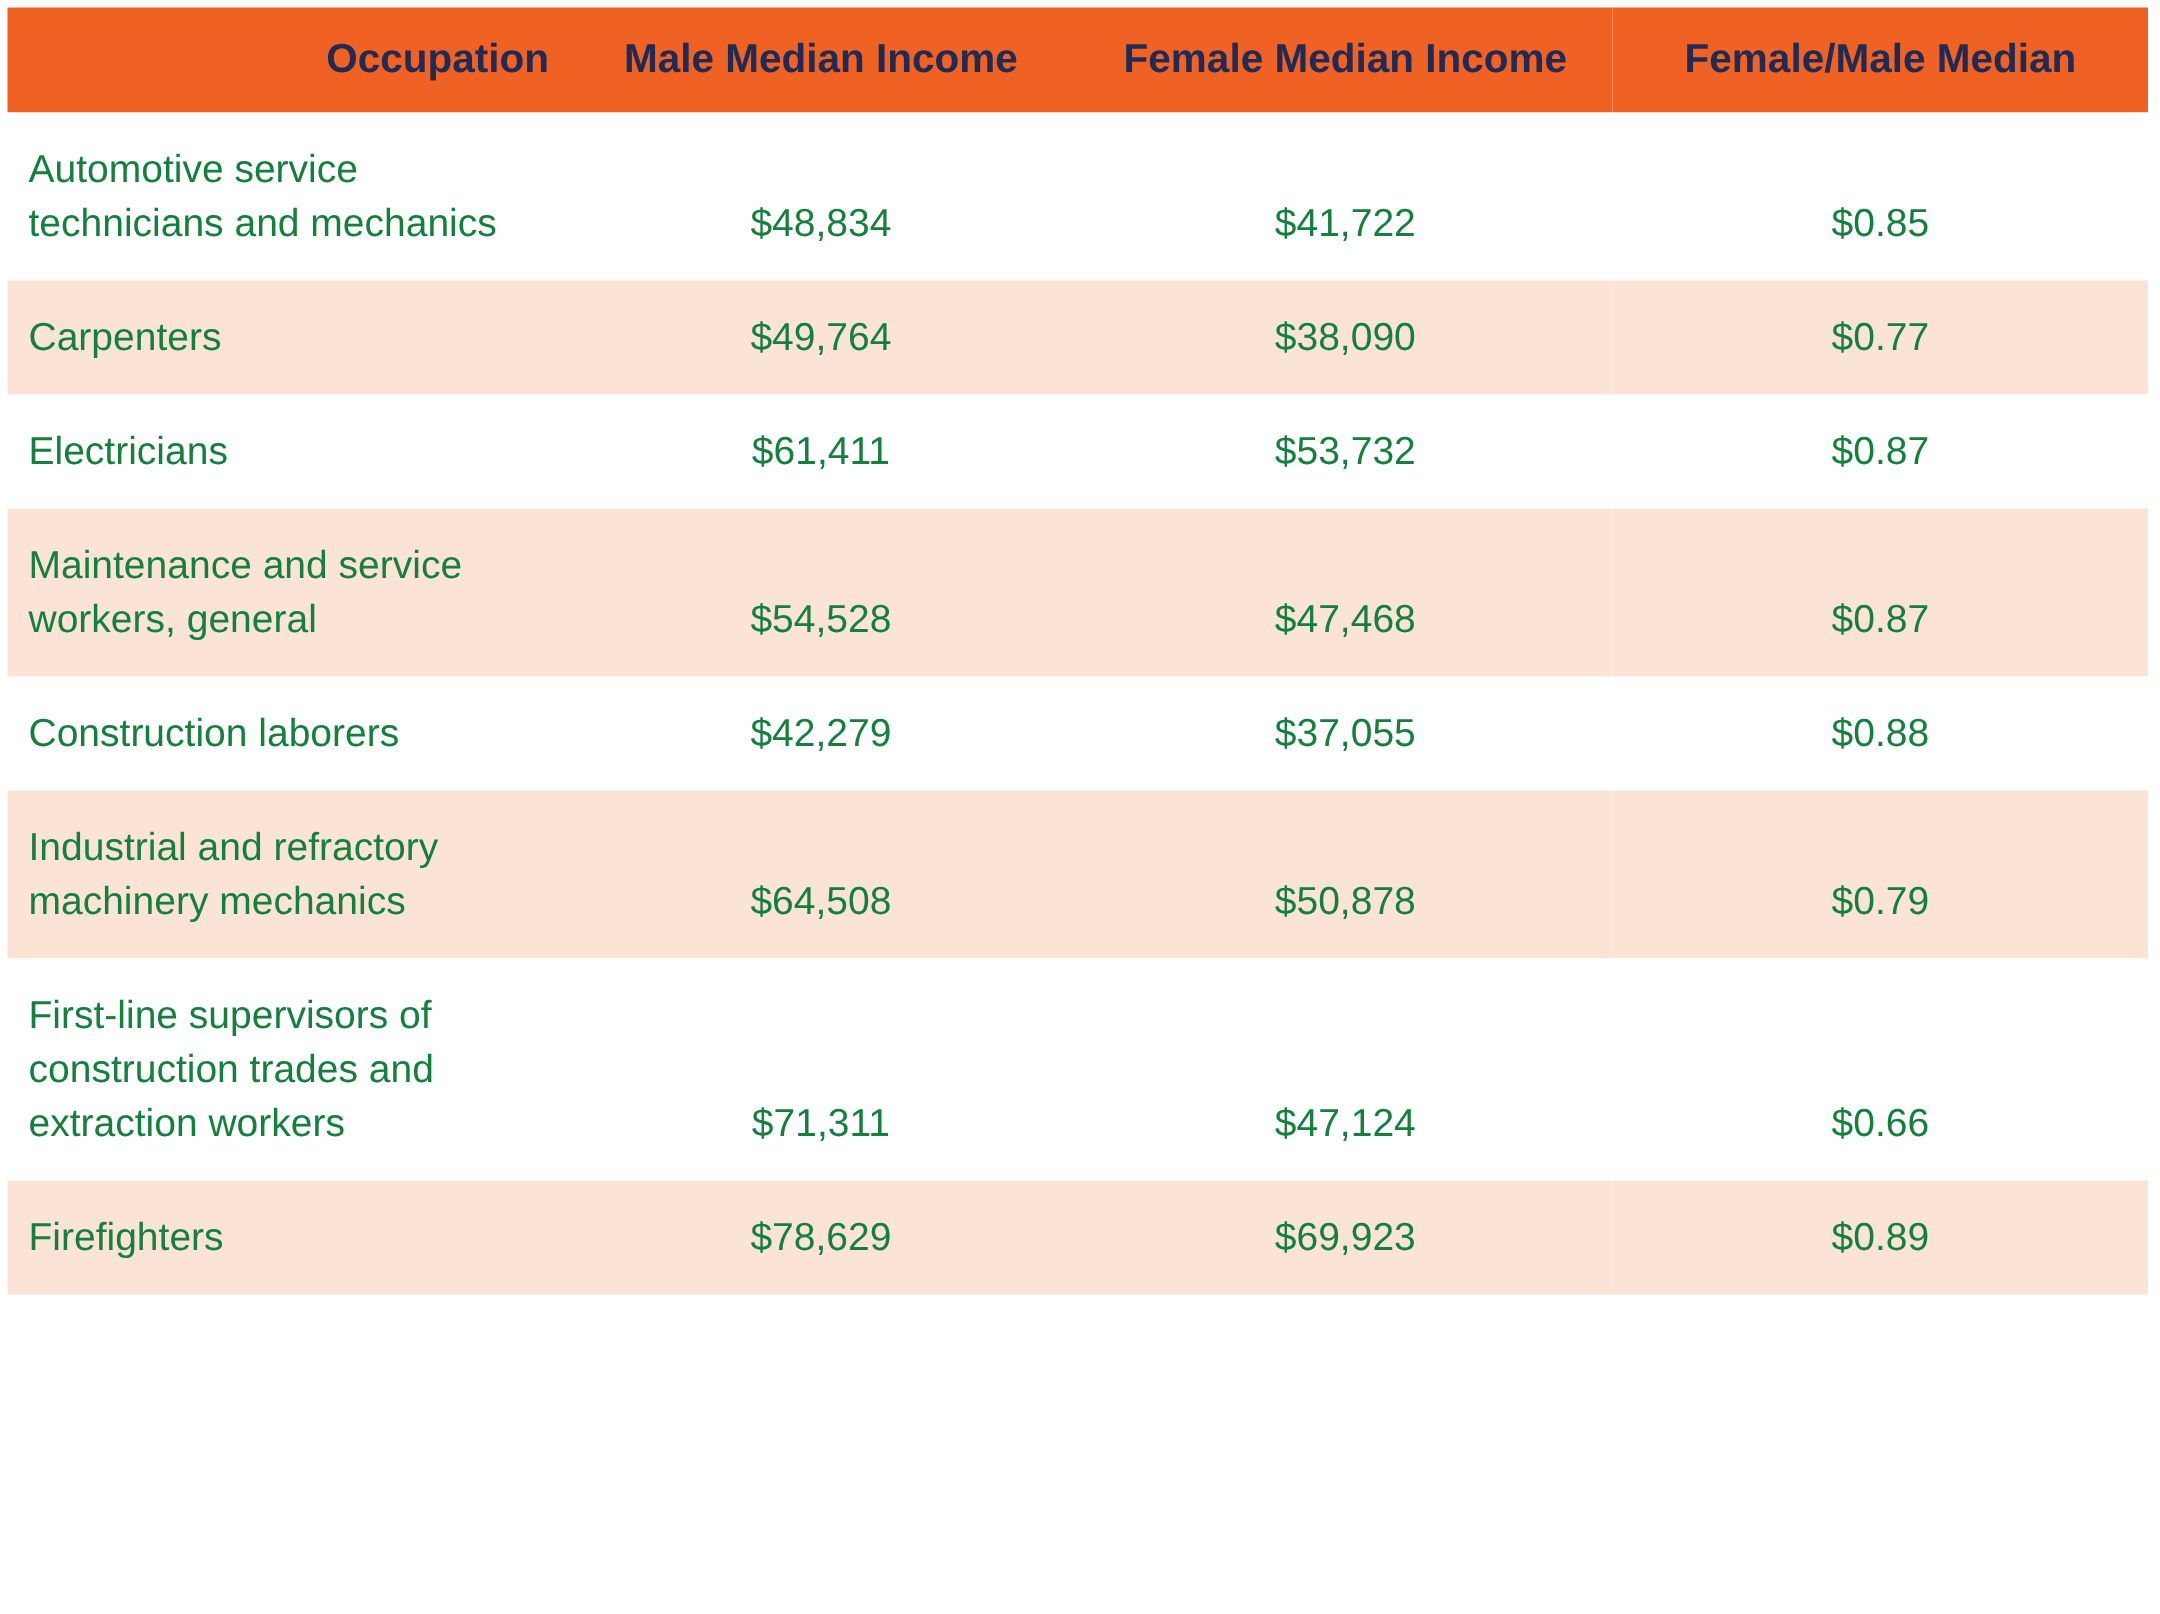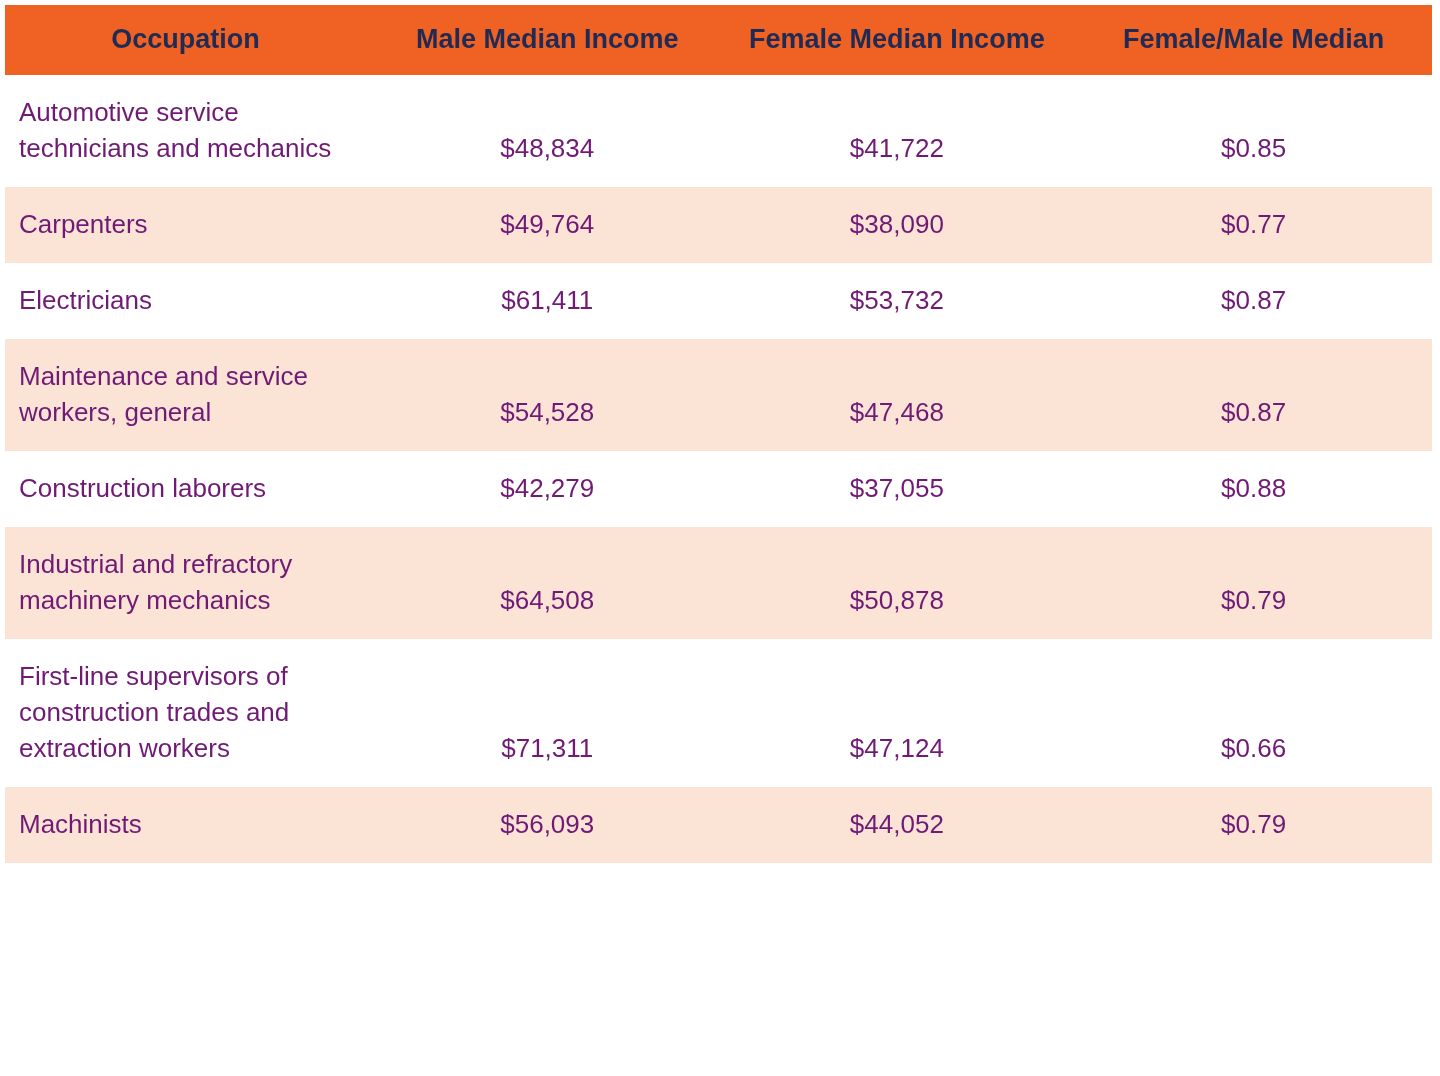--- a/index.html
+++ b/index.html
@@ -27,26 +27,26 @@
   thead th {
     background: #EF6224;
     color: #1F2A55;
     font-size: 27px;
     font-weight: bold;
     vertical-align: middle;
     padding: 19px 10px 21px 10px;
     line-height: 30px;
   }
   thead th:first-child {
-    text-align: center;
+    text-align: right;
     padding-left: 0;
     margin-top: 42px;
   }
   tbody td {
-    color: #701a75;
+    color: #15803d;
     font-size: 26px;
     line-height: 36px;
     vertical-align: bottom;
     text-align: center;
     padding: 19px 10px 21px 10px;
   }
   tbody td:first-child {
     text-align: left;
     padding-left: 14px;
     padding-right: 30px;
@@ -114,20 +114,20 @@
         <td>$50,878</td>
         <td>$0.79</td>
       </tr>
       <tr>
         <td>First-line supervisors of construction trades and extraction workers</td>
         <td>$71,311</td>
         <td>$47,124</td>
         <td>$0.66</td>
       </tr>
       <tr>
-        <td>Machinists</td>
-        <td>$56,093</td>
-        <td>$44,052</td>
-        <td>$0.79</td>
+        <td>Firefighters</td>
+        <td>$78,629</td>
+        <td>$69,923</td>
+        <td>$0.89</td>
       </tr>
     </tbody>
   </table>
 </div>
 
 </body></html>

